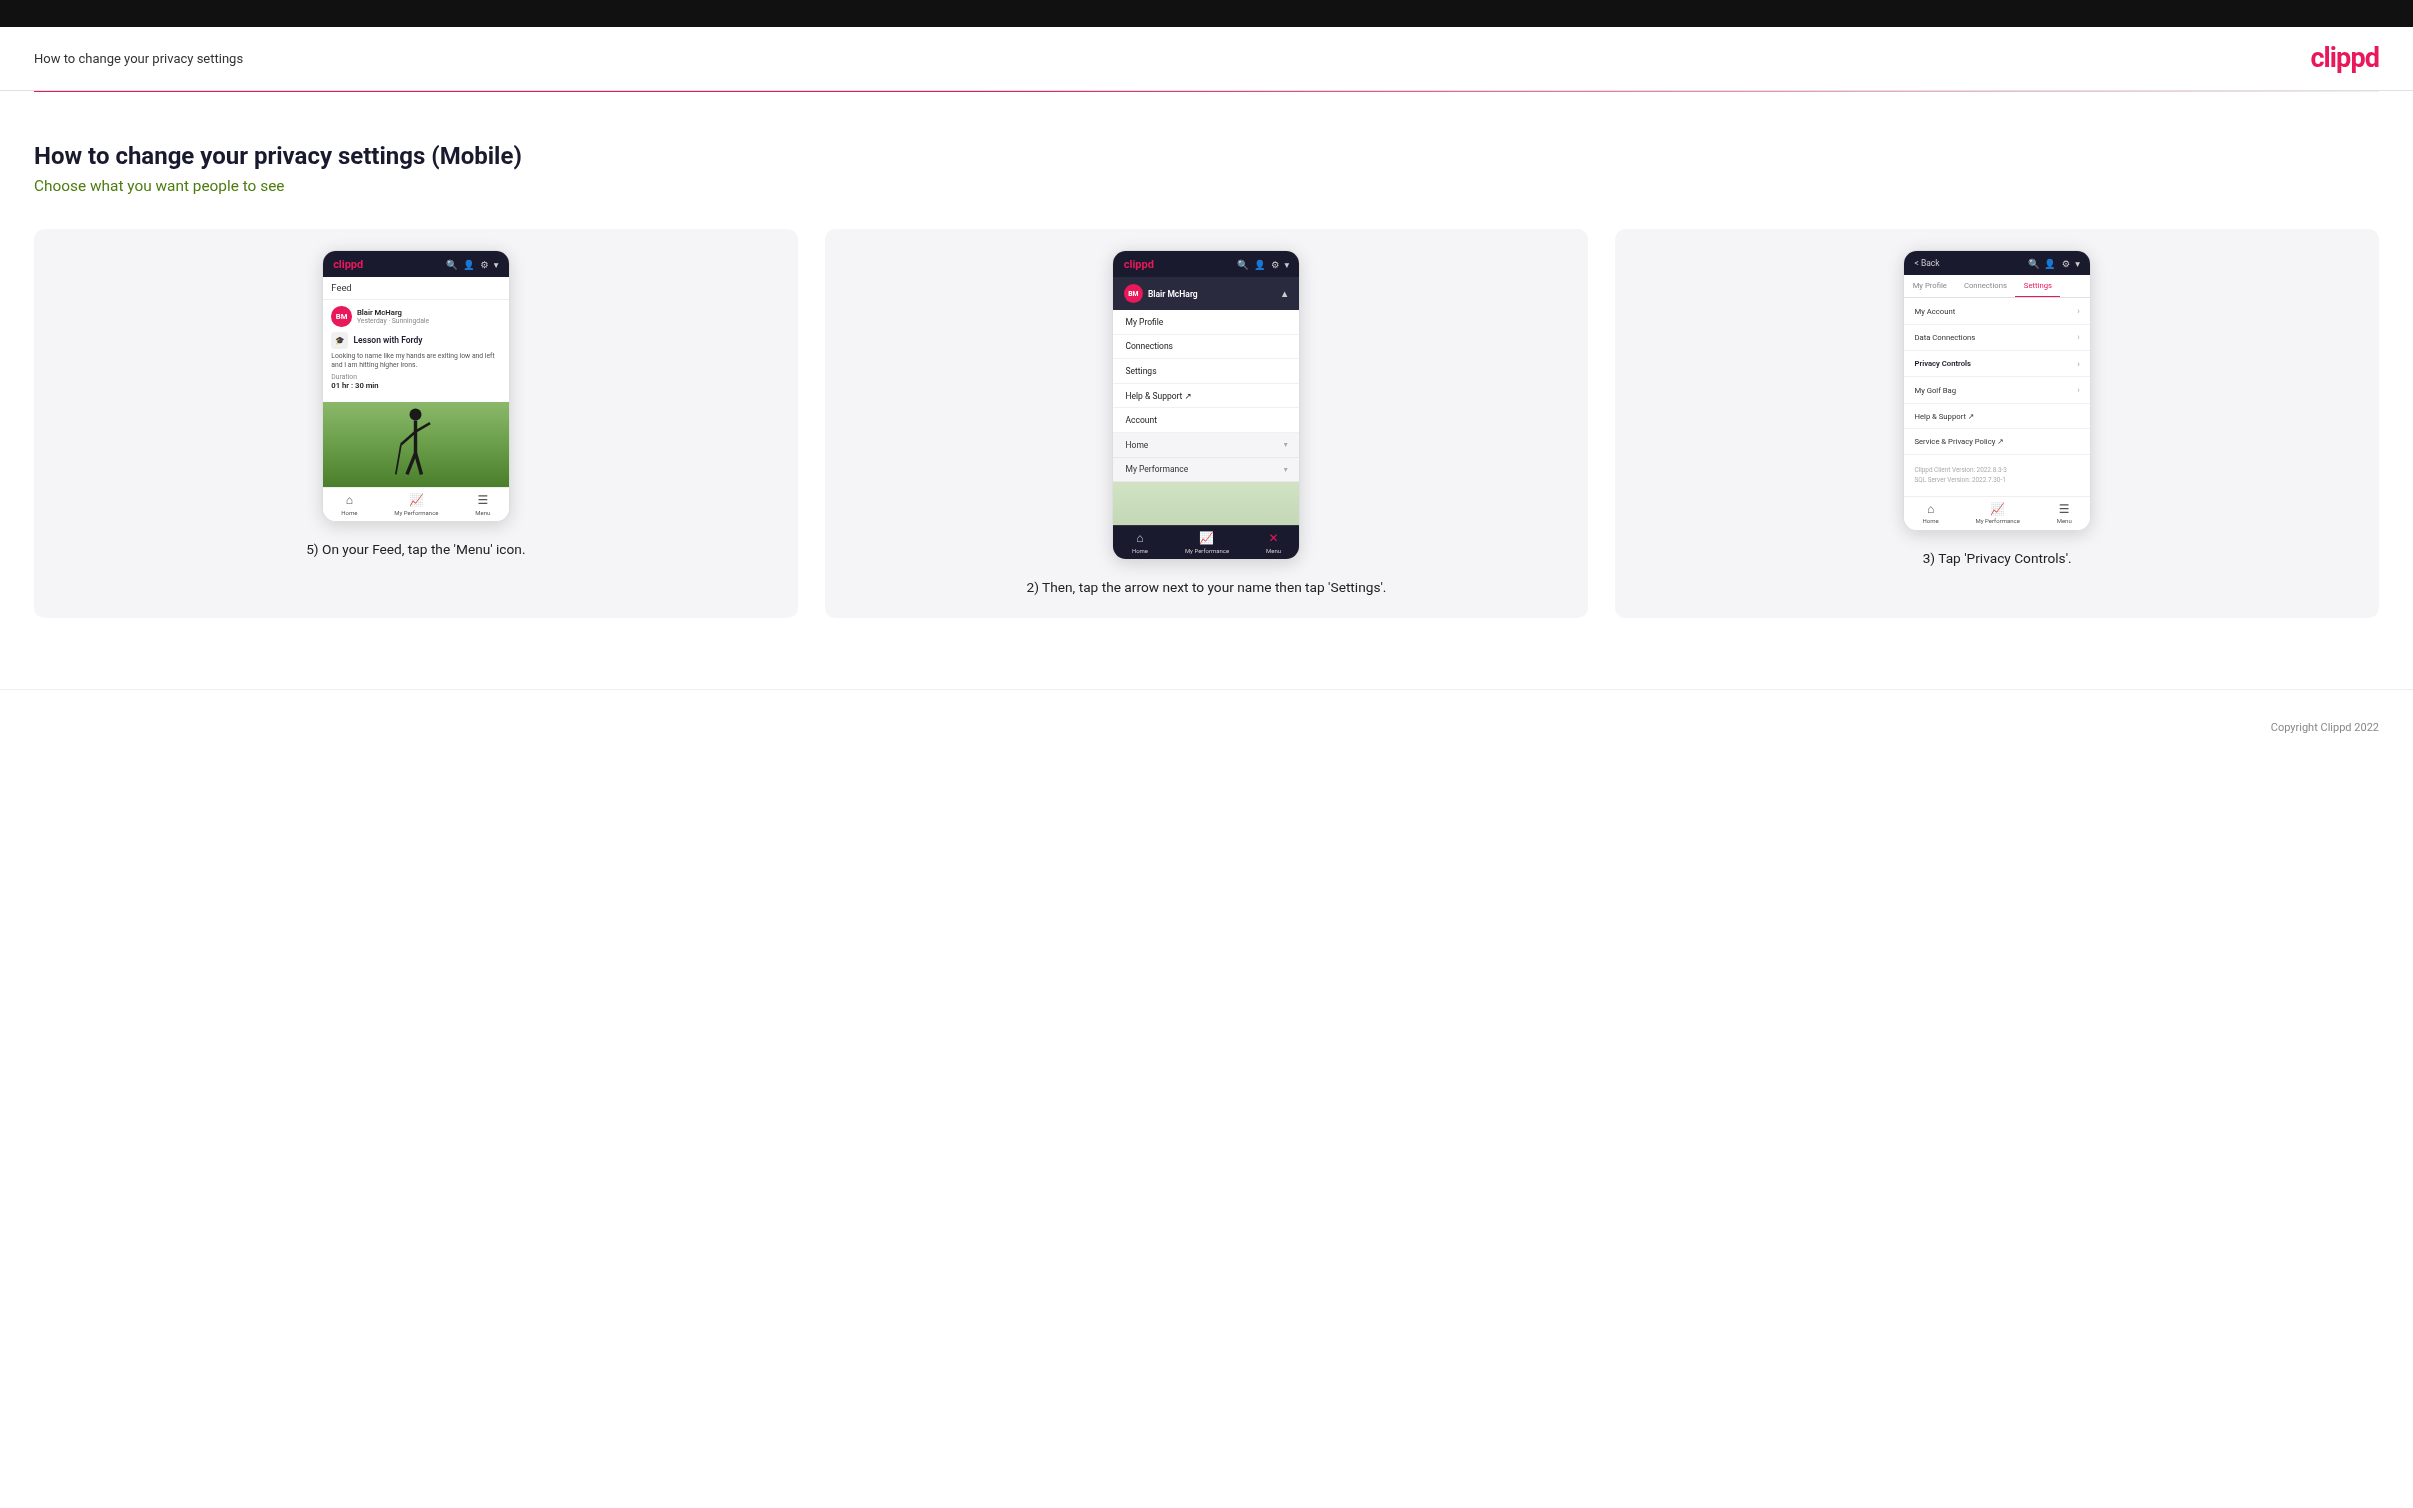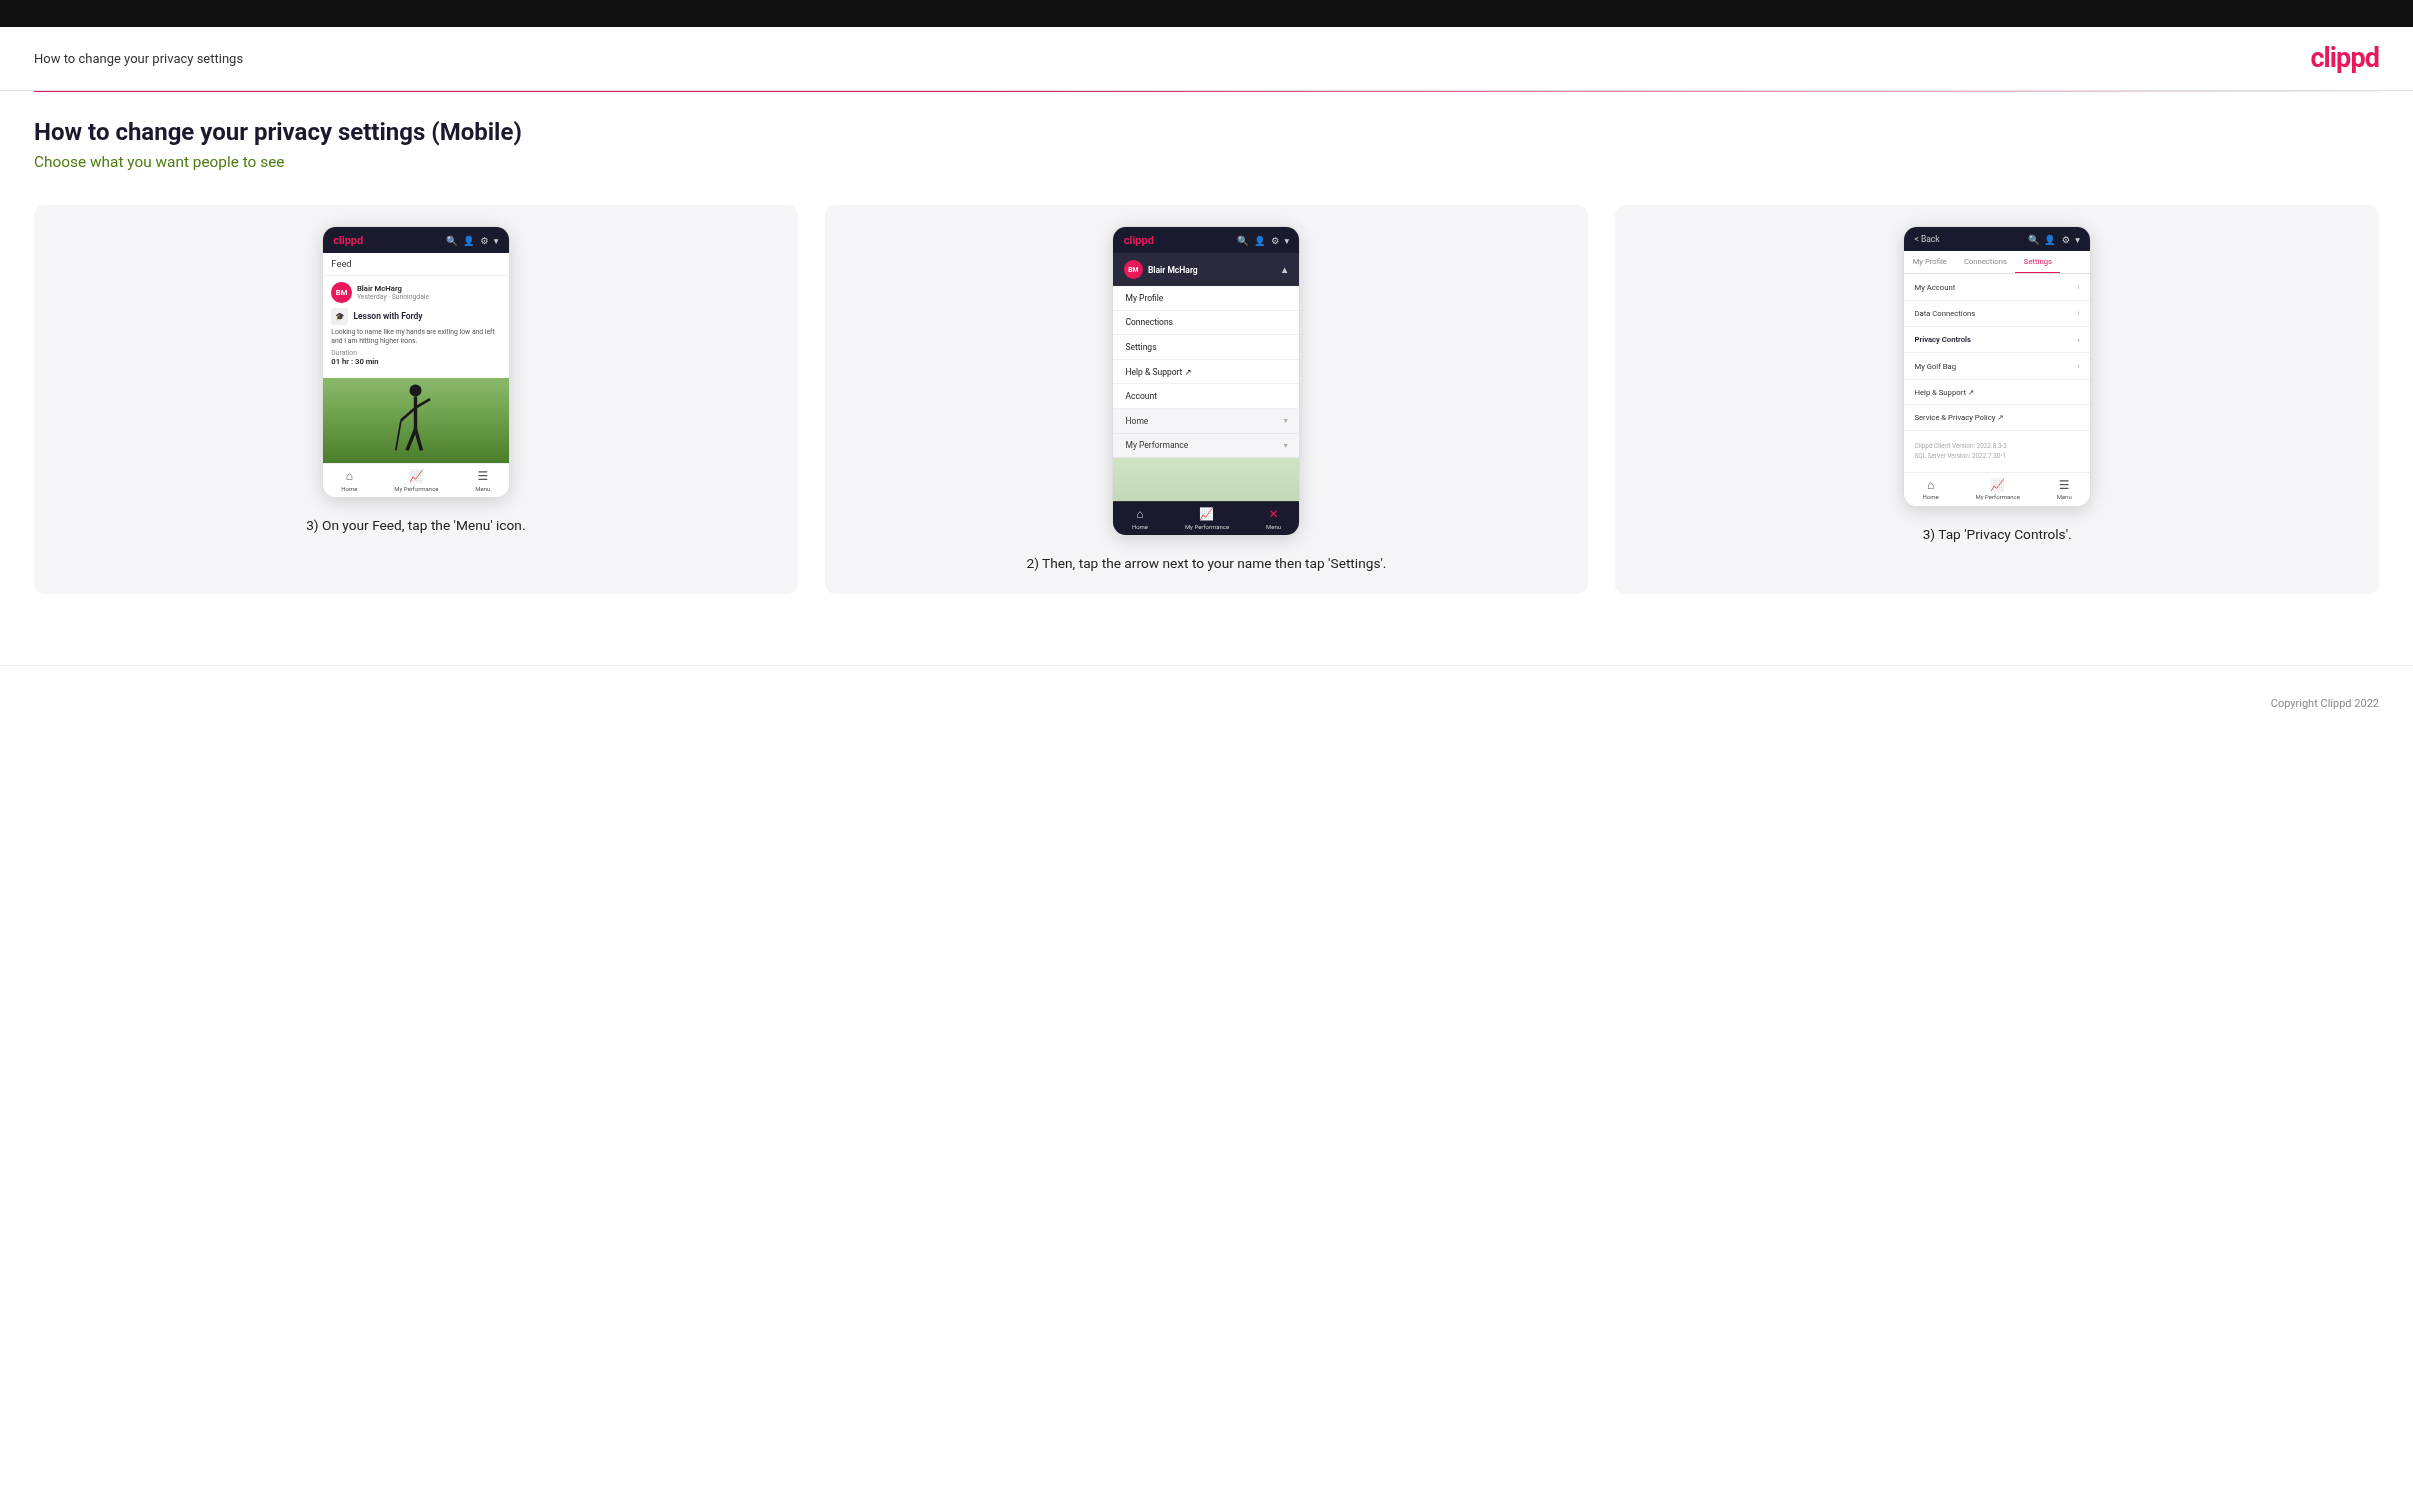--- a/index.html
+++ b/index.html
@@ -38,21 +38,21 @@
 
     
     .header-divider {
       height: 1.7px;
       background: linear-gradient(to right, #e8185a 40%, #f0f0f0 100%);
       margin: 0 34px;
     }
 
     
     .main {
-      padding: 26px 34px 51px;
+      padding: 50px 34px 51px;
     }
 
     .page-heading {
       font-size: 24px;
       font-weight: 700;
       color: #1a1a2e;
       margin-bottom: 6.8px;
     }
     .page-subheading {
       font-size: 15.4px;
@@ -409,21 +409,21 @@
           <div class="phone-nav-item">
             <span class="phone-nav-icon">📈</span>
             <span class="phone-nav-label">My Performance</span>
           </div>
           <div class="phone-nav-item">
             <span class="phone-nav-icon">☰</span>
             <span class="phone-nav-label">Menu</span>
           </div>
         </div>
       </div>
-      <p class="step-caption">3) On your Feed, tap the 'Menu' icon.</p>
+      <p class="step-caption">5) On your Feed, tap the 'Menu' icon.</p>
     </div>
 
     <div class="step-card">
       <div class="phone-mockup">
 
         <div class="phone-topbar">
           <span class="phone-logo">clippd</span>
           <div class="phone-icons">
             <span class="phone-icon">🔍</span>
             <span class="phone-icon">👤</span>

